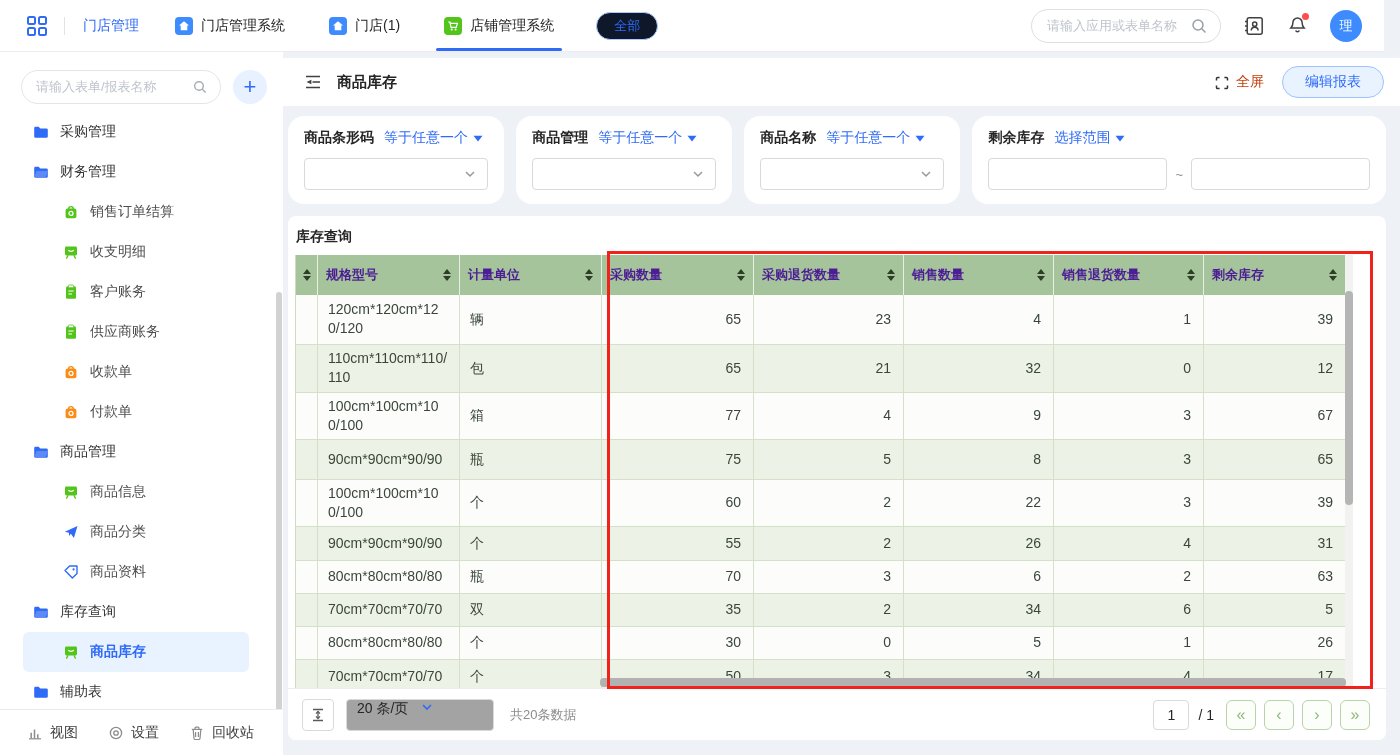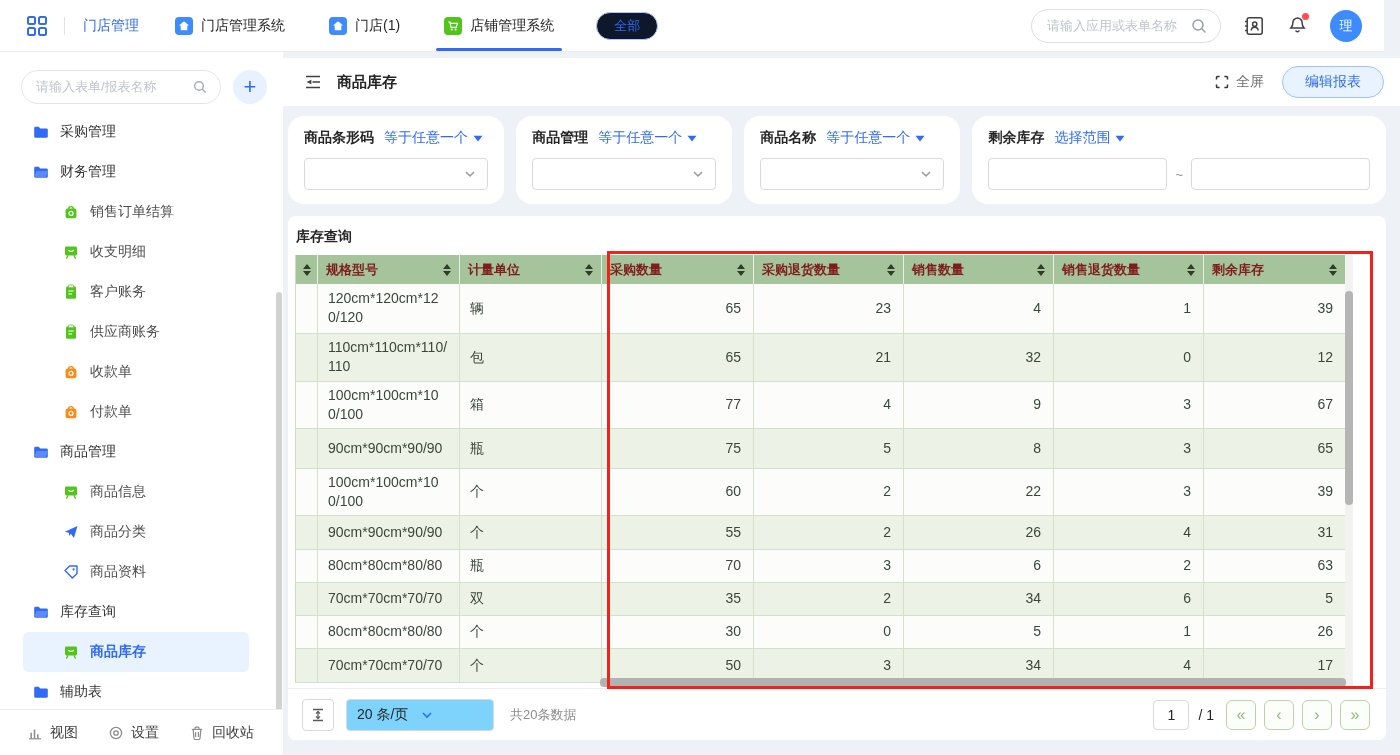--- a/index.html
+++ b/index.html
@@ -55,63 +55,63 @@
     border-top:1px solid #ececec; display:flex; align-items:center; padding-left:27px; gap:30px; }
   .sb-footer-item { display:flex; align-items:center; gap:7px; font-size:14px; color:#404040; cursor:pointer; }
 
   
   .main { position:absolute; left:283px; top:52px; right:0; bottom:0; }
   .page-header { margin-top:6px; height:48px; background:#fff; display:flex; align-items:center;
     padding:0 16px 0 20px; }
   .collapse-icon { cursor:pointer; }
   .ph-title { font-size:15px; font-weight:bold; color:#262626; margin-left:14px; }
   .ph-right { margin-left:auto; display:flex; align-items:center; gap:18px; }
-  .fullscreen-btn { display:flex; align-items:center; gap:6px; font-size:14px; color:#737373; cursor:pointer; }
+  .fullscreen-btn { display:flex; align-items:flex-end; gap:6px; font-size:14px; color:#c2410c; cursor:pointer; }
   .edit-btn { height:32px; padding:0 22px; border-radius:16px; background:#e8f3ff;
     border:1px solid #9cc3ff; color:#2f6bf6; font-size:14px; }
 
   .filters { display:grid; grid-template-columns:repeat(4,1fr); gap:12px; margin:10px 14px 0 5px; }
   .filter-card { background:#fff; border-radius:16px; height:88px; padding:13px 16px; }
   .fc-head { display:flex; align-items:center; gap:10px; }
   .fc-label { font-size:14px; font-weight:bold; color:#262626; }
   .fc-op { display:flex; align-items:center; gap:5px; color:#2f6bf6; font-size:14px; cursor:pointer; }
   .fc-select { margin-top:11px; height:32px; border:1px solid #d9d9d9; border-radius:4px;
     display:flex; align-items:center; justify-content:flex-end; padding:0 10px; cursor:pointer; background:#fff; }
   .fc-range { margin-top:11px; display:flex; align-items:center; gap:8px; }
   .fc-input { flex:1; min-width:0; height:32px; border:1px solid #d9d9d9; border-radius:4px; background:#fff; }
   .fc-tilde { color:#8c8c8c; font-size:13px; }
 
   .table-card { margin:12px 14px 0 5px; background:#fff; border-radius:8px; position:relative;
     height:524px; padding:12px 0 0 7px; overflow:hidden; }
   .tc-title { font-size:14px; font-weight:bold; color:#262626; margin:0 0 9px 1px; }
   .table-wrap { position:relative; width:1058px; }
   table { border-collapse:collapse; table-layout:fixed; width:1050px; border-left:1px solid #cfdcc4; }
-  thead th { background:#a6c49b; height:29px; padding:4px 8px; border-right:1px solid #e9efe0;
-    font-size:13px; font-weight:bold; color:#7f1d1d; cursor:pointer; }
+  thead th { background:#a6c49b; height:40px; padding:4px 8px; border-right:1px solid #e9efe0;
+    font-size:13px; font-weight:bold; color:#4c1d95; cursor:pointer; }
   .th-inner { display:flex; align-items:center; justify-content:space-between; gap:4px; }
   .th-inner.center { justify-content:center; }
   .sort { display:inline-flex; flex-direction:column; gap:2px; }
   .sort i { width:0; height:0; border-left:4px solid transparent; border-right:4px solid transparent; }
   .sort .up { border-bottom:5px solid #2e3c28; }
   .sort .down { border-top:5px solid #2e3c28; }
   tbody td { font-size:14px; color:#3a463a; border-right:1px solid #d5e0ca; border-bottom:1px solid #d5e0ca;
     padding:2px 10px; word-break:break-all; line-height:1.35; }
   tr.odd  { background:#fcfdfb; }
   tr.even { background:#ecf2e5; }
   td.num { text-align:right; padding-right:12px; }
   .vtrack { position:absolute; left:1050px; top:0; width:8px; height:432px; background:#f2f3f0; }
   .vthumb { position:absolute; left:0; top:36px; width:8px; height:214px; background:#b5b5b5; border-radius:4px; cursor:pointer; }
   .hthumb { position:absolute; left:305px; top:423px; width:746px; height:9px; background:#b2b2b2; border-radius:4px; cursor:pointer; }
 
   .card-footer { position:absolute; left:0; right:0; bottom:0; height:52px; background:#fff;
     display:flex; align-items:center; padding:0 16px 0 14px; gap:12px; border-top:1px solid #ededed; }
   .rowh-btn { width:32px; height:32px; border:1px solid #d9d9d9; border-radius:4px; background:#fff;
     display:flex; align-items:center; justify-content:center; }
   .size-select { width:148px; height:32px; border:1px solid #d9d9d9; border-radius:4px;
-    display:flex; align-items:center; padding:0 10px; font-size:14px; color:#262626; cursor:pointer; background:#7dd3fc; }
+    display:flex; padding:0 10px; font-size:14px; color:#262626; cursor:pointer; background:#a3a3a3; }
   .size-select span { flex:1; }
   .total-text { color:#8c8c8c; font-size:13px; margin-left:4px; }
   .pager { margin-left:auto; display:flex; align-items:center; gap:8px; }
   .page-input { width:36px; height:30px; border:1px solid #d9d9d9; border-radius:4px;
     display:flex; align-items:center; justify-content:center; font-size:14px; color:#262626; background:#fff; }
   .page-sep { font-size:14px; color:#262626; margin:0 4px 0 1px; }
   .pg-btn { width:30px; height:30px; border:1px solid #b9d3ab; border-radius:6px; background:#fcfef9;
     color:#8fb77d; font-size:16px; line-height:1; display:flex; align-items:center; justify-content:center; padding:0; }
 
   .red-box { position:absolute; left:607px; top:251px; width:766px; height:438px;

